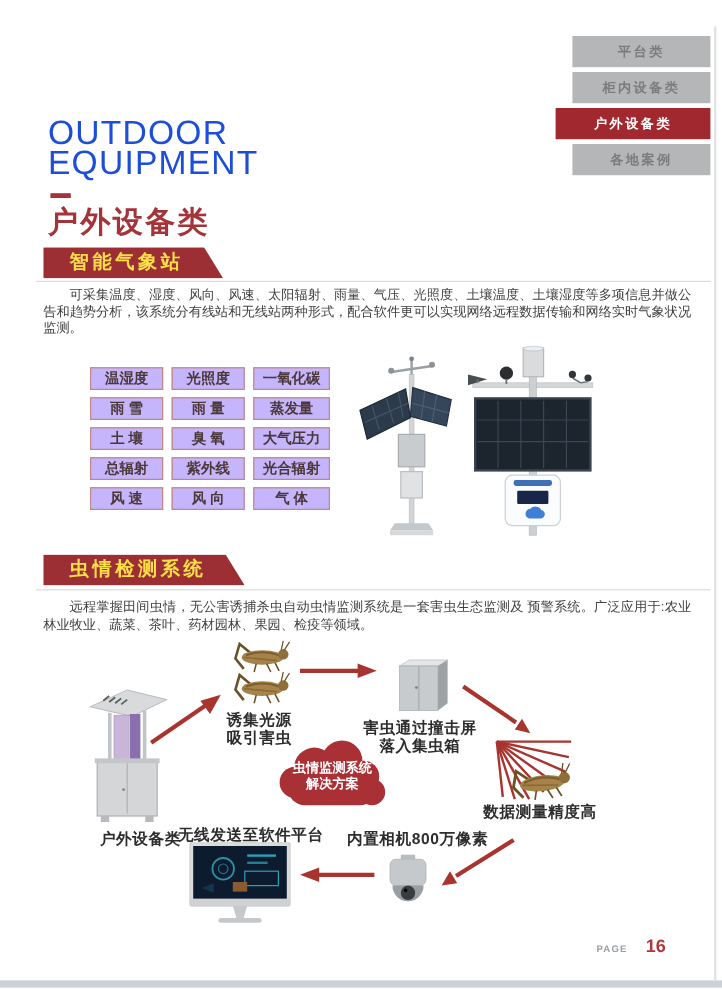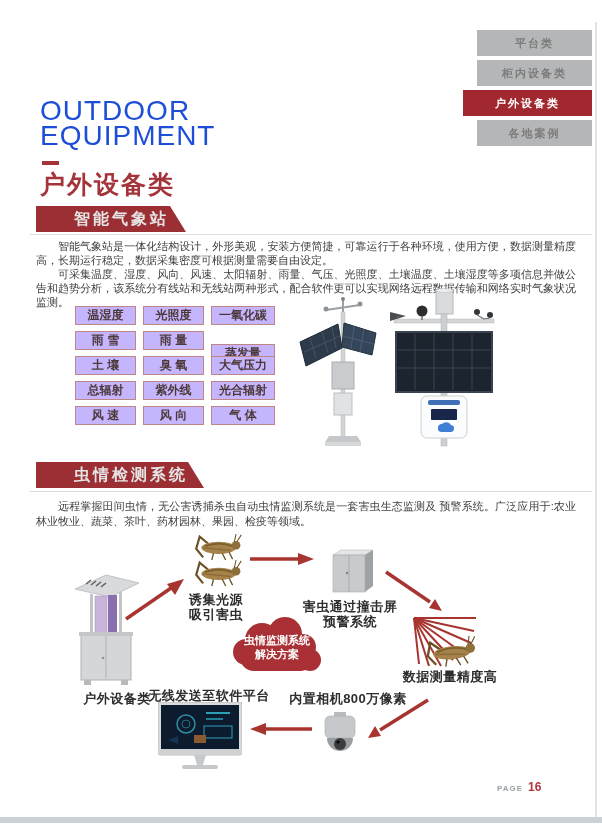--- a/index.html
+++ b/index.html
@@ -16,45 +16,45 @@
          color:#7c7c7c; font-size:11px; font-weight:bold; display:flex;
          align-items:center; justify-content:center; letter-spacing:2px; cursor:pointer;text-align:right; }
   .tab.active { left:463px; width:129px; background:#a1282e; color:#ffffff; }
 
   
   .title-en { left:40px; top:98px; color:#1d4ed8; font-size:28px; line-height:25px; letter-spacing:1px; }
   .title-dash { left:42px; top:161px; width:17px; height:4px; background:#a4343a; }
   .title-cn { left:40px; top:168px; color:#a4343a; font-size:25px; font-weight:bold; letter-spacing:2px; }
 
   
-  .sec-header { position:absolute; background:#9c2f34; color:#e5e5e5; font-weight:bold;
+  .sec-header { position:absolute; background:#9c2f34; color:#fde047; font-weight:bold;
                 font-size:16px; letter-spacing:3px; height:26px; line-height:26px;
-                padding-left:38px; clip-path:polygon(0 0, calc(100% - 16px) 0, 100% 100%, 0 100%); }
+                padding-left:22px; clip-path:polygon(0 0, calc(100% - 16px) 0, 100% 100%, 0 100%); }
   .sec-line { position:absolute; left:30px; width:562px; height:1px; background:#dcdcdc; }
 
   .para { position:absolute; left:36px; width:540px; color:#3f3f3f; font-size:11px;
           line-height:14px; text-align:justify; }
   .para p { text-indent:2em; }
 
   
   .sensor { position:absolute; width:61px; height:19px; border:1.5px solid #c08587;
             color:#4c3838; font-size:12px; font-weight:bold; display:flex;
             align-items:center; justify-content:center; background:#c4b5fd; }
   .sensor.wide { width:64px; }
 
   
   .dlabel { position:absolute; color:#2d2d2d; font-size:13px; font-weight:bold;
             text-align:center; line-height:15px; letter-spacing:0.5px; }
 
   .cloud-text { position:absolute; color:#ffffff; font-size:11px; font-weight:bold;
                 text-align:center; line-height:14px; width:94px; }
 
-  .footer { position:absolute; left:497px; top:780px; display:flex; align-items:baseline; gap:5px; }
+  .footer { position:absolute; left:497px; top:780px; display:flex; align-items:baseline; gap:15px; }
   .footer .pg { color:#9aa0a6; font-size:8px; font-weight:bold; letter-spacing:1px; }
-  .footer .num { color:#b2373c; font-size:12px; font-weight:bold; }
+  .footer .num { color:#b2373c; font-size:15px; font-weight:bold; }
 </style>
 </head>
 <body>
 
 <svg width="0" height="0" style="position:absolute">
   <defs>
     <symbol id="hopper" viewBox="0 0 60 32">
       <path d="M22 14 L10 4 L6 18 L14 28" fill="none" stroke="#6b5226" stroke-width="2.5"></path>
       <ellipse cx="32" cy="17" rx="20" ry="7" fill="#a5834a"></ellipse>
       <path d="M16 15 Q32 9 48 15" stroke="#7c5f2e" stroke-width="2" fill="none"></path>
@@ -80,31 +80,30 @@
   <div>OUTDOOR</div>
   <div>EQUIPMENT</div>
 </div>
 <div class="abs title-dash"></div>
 <div class="abs title-cn">户外设备类</div>
 
 <div class="sec-header" style="left:36px; top:206px; width:150px;">智能气象站</div>
 <div class="sec-line" style="top:234px"></div>
 
 <div class="para" style="top:239px">
-  <p>智能气象站是一体化结构设计，外形美观，安装方便简捷，可靠运行于各种环境，使用方便，数据测量精度高，长期运行稳定，数据采集密度可根据测量需要自由设定。</p>
   <p>可采集温度、湿度、风向、风速、太阳辐射、雨量、气压、光照度、土壤温度、土壤湿度等多项信息并做公告和趋势分析，该系统分有线站和无线站两种形式，配合软件更可以实现网络远程数据传输和网络实时气象状况监测。</p>
 </div>
 
 <div>
   <div class="sensor" style="left:75px;top:306px">温湿度</div>
   <div class="sensor" style="left:143px;top:306px">光照度</div>
   <div class="sensor wide" style="left:211px;top:306px">一氧化碳</div>
   <div class="sensor" style="left:75px;top:331px">雨 雪</div>
   <div class="sensor" style="left:143px;top:331px">雨 量</div>
-  <div class="sensor wide" style="left:211px;top:344px">蒸发量</div>
+  <div class="sensor wide" style="left:211px;top:331px">蒸发量</div>
   <div class="sensor" style="left:75px;top:356px">土 壤</div>
   <div class="sensor" style="left:143px;top:356px">臭 氧</div>
   <div class="sensor wide" style="left:211px;top:356px">大气压力</div>
   <div class="sensor" style="left:75px;top:381px">总辐射</div>
   <div class="sensor" style="left:143px;top:381px">紫外线</div>
   <div class="sensor wide" style="left:211px;top:381px">光合辐射</div>
   <div class="sensor" style="left:75px;top:406px">风 速</div>
   <div class="sensor" style="left:143px;top:406px">风 向</div>
   <div class="sensor wide" style="left:211px;top:406px">气 体</div>
 </div>
@@ -193,21 +192,21 @@
 
 <svg class="abs" style="left:331px;top:547px" width="44" height="47" viewBox="0 0 44 47">
   <polygon points="2,8 10,3 42,3 34,8" fill="#e4e6e7" stroke="#b9bcbe" stroke-width="0.6"></polygon>
   <polygon points="34,8 42,3 42,39 34,45" fill="#9ea2a5"></polygon>
   <rect x="2" y="8" width="32" height="37" fill="#c8cbcd" stroke="#a8abae" stroke-width="0.6"></rect>
   <line x1="18" y1="8" x2="18" y2="45" stroke="#a8abae"></line>
   <circle cx="16" cy="26" r="1.2" fill="#7e8285"></circle>
 </svg>
 <div class="dlabel" style="left:300px;top:599px;width:100px;">
   <div>害虫通过撞击屏</div>
-  <div>预警系统</div>
+  <div>落入集虫箱</div>
 </div>
 
 <svg class="abs" style="left:382px;top:568px" width="66" height="48" viewBox="0 0 66 48">
   <line x1="4" y1="4" x2="48" y2="34" stroke="#a8342f" stroke-width="3.5"></line>
   <polygon points="60,43 47,40 53,31" fill="#a8342f"></polygon>
 </svg>
 
 <svg class="abs" style="left:406px;top:612px" width="84" height="58" viewBox="0 0 84 58">
   <g stroke="#a8342f" stroke-width="2" fill="none">
     <line x1="8" y1="6" x2="70" y2="6"></line>

